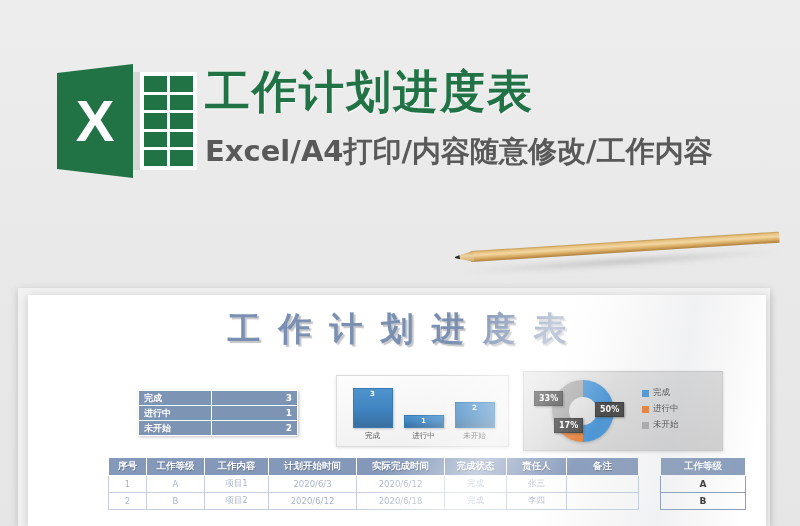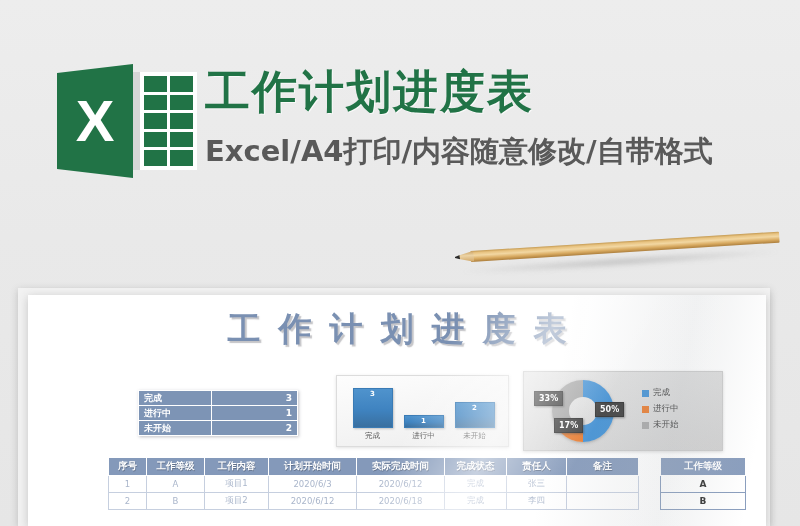--- a/index.html
+++ b/index.html
@@ -276,21 +276,21 @@
       <div class="xl-cell"></div>
       <div class="xl-cell"></div>
       <div class="xl-cell"></div>
       <div class="xl-cell"></div>
       <div class="xl-cell"></div>
       <div class="xl-cell"></div>
     </div>
   </div>
 
   <div id="title-main">工作计划进度表</div>
-  <div id="title-sub">Excel/A4打印/内容随意修改/自带格式</div>
+  <div id="title-sub">Excel/A4打印/内容随意修改/工作内容</div>
 </div>
 
 <div id="pencil-shadow"></div>
 <div id="pencil">
   <div class="body"></div>
   <div class="tipwood"></div>
   <div class="tiplead"></div>
 </div>
 
 <div id="sheet-back"></div>

